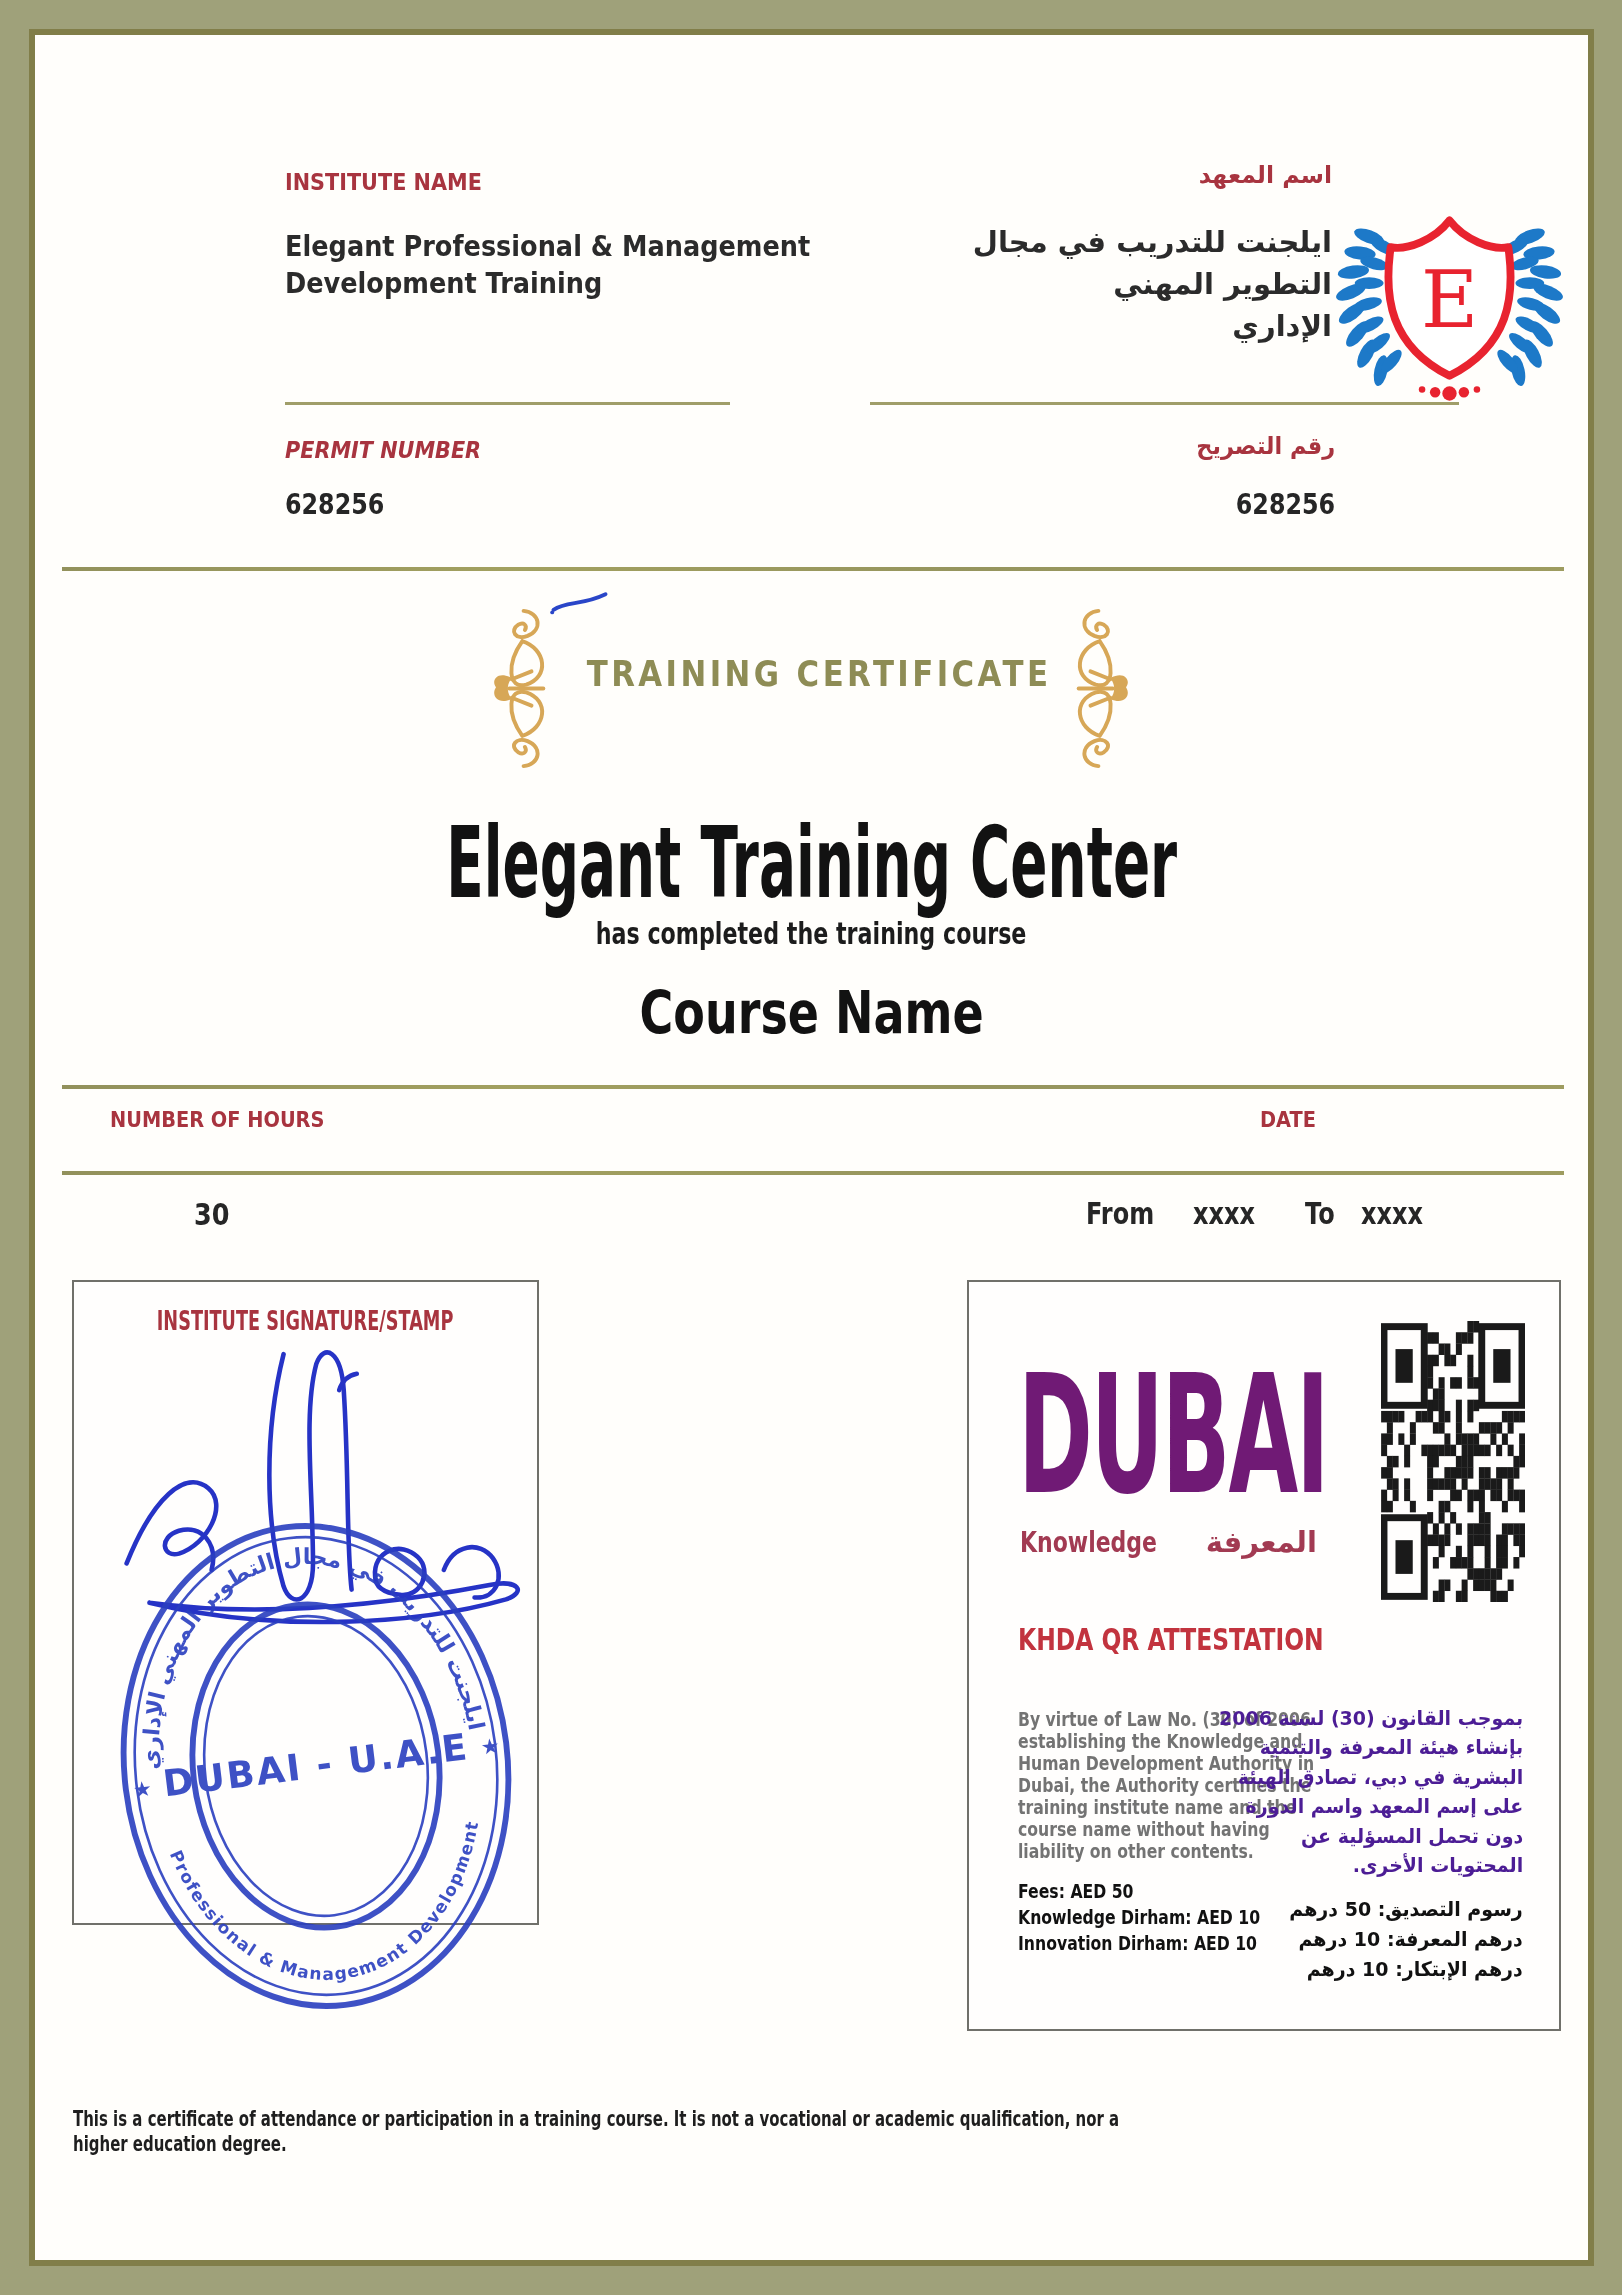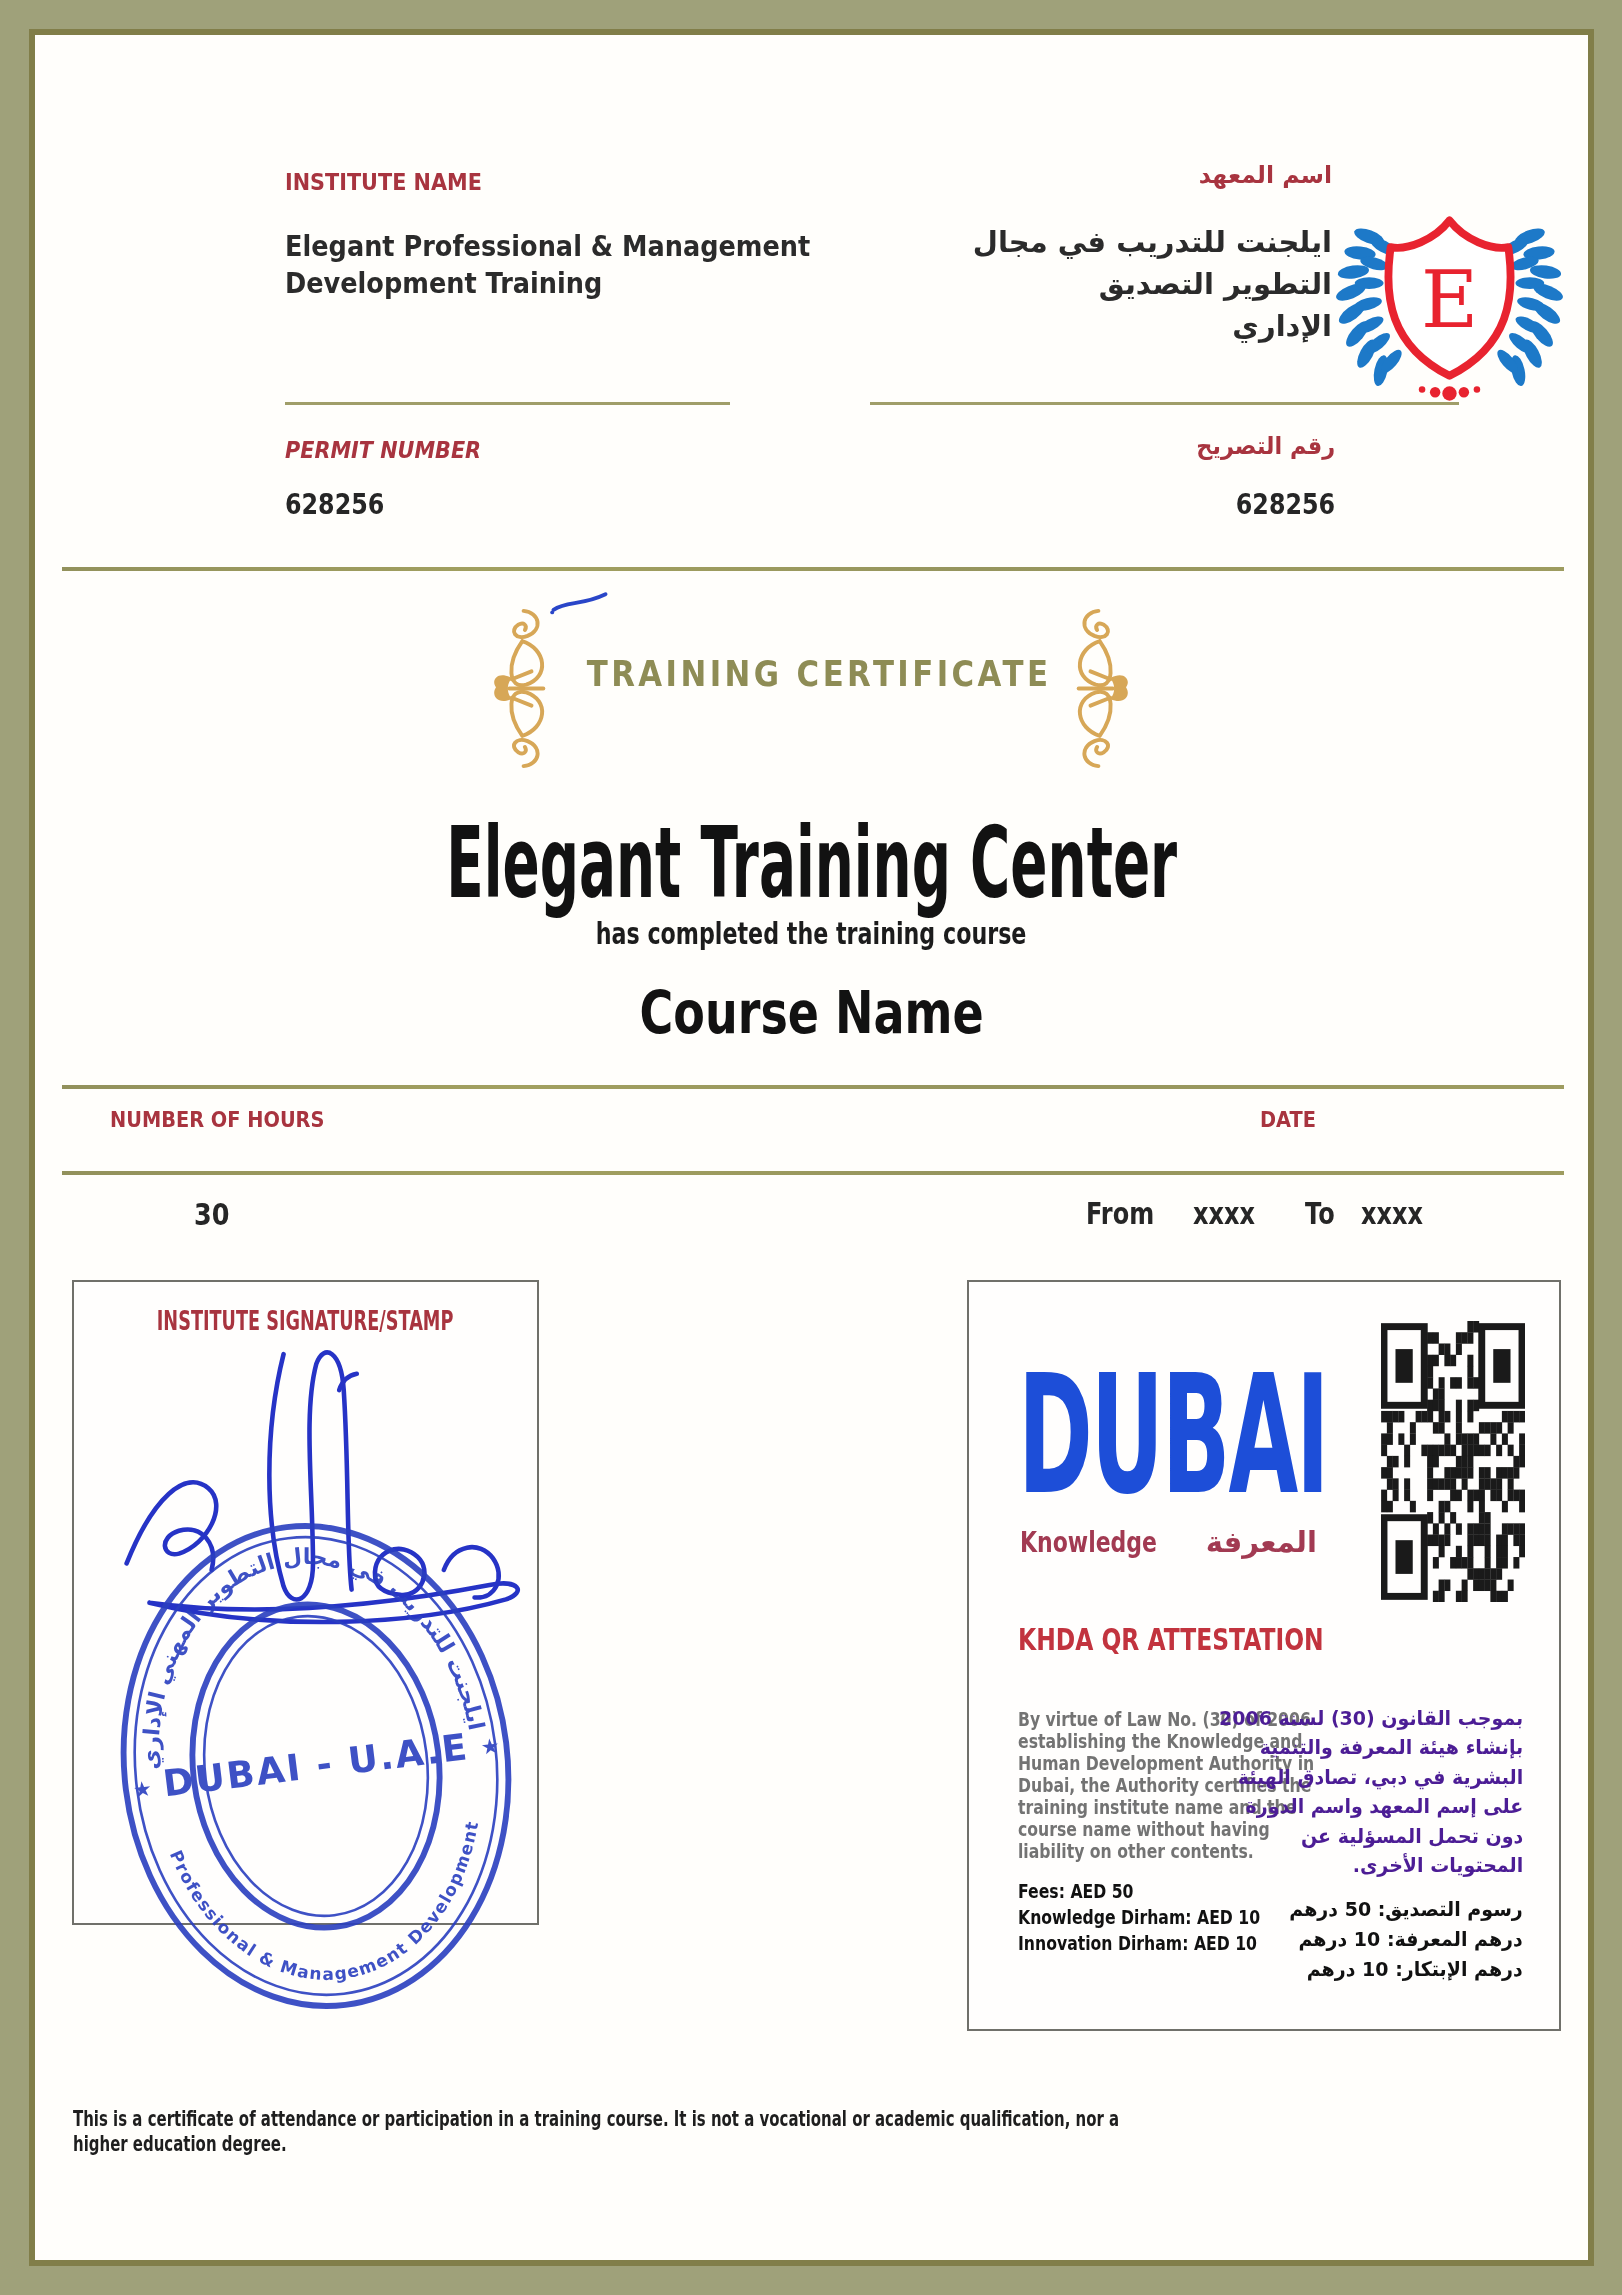--- a/index.html
+++ b/index.html
@@ -36,21 +36,21 @@
   </div>
   <div class="abs" style="left:285px;top:228px;font-size:27.5px;font-weight:bold;line-height:37px;color:#2b2b2b;">
     <span class="cond-l" style="--sx:.93">Elegant Professional &amp; Management
 Development Training</span>
   </div>
 
   <div class="abs label-red rtl" style="right:291px;top:161px;font-size:23.6px;">
     <span class="cond-r" style="--sx:1">اسم المعهد</span>
   </div>
   <div class="abs rtl" style="right:291px;top:221px;width:458px;font-size:29px;font-weight:bold;line-height:42px;color:#2b2b2b;">
-    <span class="cond-r prewrap" style="--sx:1">ايلجنت للتدريب في مجال التطوير التصديق
+    <span class="cond-r prewrap" style="--sx:1">ايلجنت للتدريب في مجال التطوير المهني
 الإداري</span>
   </div>
 
   <div class="abs" style="left:1325px;top:206px;width:249px;height:196px;">
     <svg viewBox="0 0 370 300" width="249" height="196">
       <g id="laurelL" fill="#1d79c8">
         <ellipse transform="translate(80,252) rotate(-78)" rx="24" ry="10"></ellipse>
         <ellipse transform="translate(58,226) rotate(-62)" rx="24" ry="10"></ellipse>
         <ellipse transform="translate(44,196) rotate(-50)" rx="24" ry="10"></ellipse>
         <ellipse transform="translate(36,164) rotate(-36)" rx="24" ry="10"></ellipse>
@@ -200,21 +200,21 @@
             <text x="330" y="408" text-anchor="middle" font-size="56" font-weight="bold" letter-spacing="3">DUBAI - U.A.E</text>
             <text x="62" y="404" text-anchor="middle" font-size="32">★</text>
             <text x="598" y="404" text-anchor="middle" font-size="32">★</text>
           </g>
         </g>
       </svg>
     </div>
   </div>
 
   <div class="abs box" style="left:967px;top:1280px;width:594px;height:751px;">
-    <div class="abs" style="left:49px;top:85px;font-size:164px;font-weight:bold;color:#1d4ed8;line-height:137px;letter-spacing:-3.9px;">
+    <div class="abs" style="left:49px;top:85px;font-size:164px;font-weight:bold;color:#701a75;line-height:137px;letter-spacing:-3.9px;">
       <span class="cond-l" style="--sx:.55">DUBAI</span>
     </div>
     <div class="abs" style="left:51px;top:243px;font-size:27.5px;font-weight:bold;color:#a23a52;white-space:nowrap;">
       <span class="cond-l" style="--sx:.8;margin-right:14.4px;">Knowledge</span><span style="font-size:29px;">المعرفة</span>
     </div>
 
     <div class="abs" style="left:412px;top:39px;width:144px;height:281px;">
       <svg viewBox="0 0 220 430" width="144" height="281">
           <g fill="#1a1a1a">
             <rect x="132.0" y="0.0" width="9.2" height="17.6"></rect>

